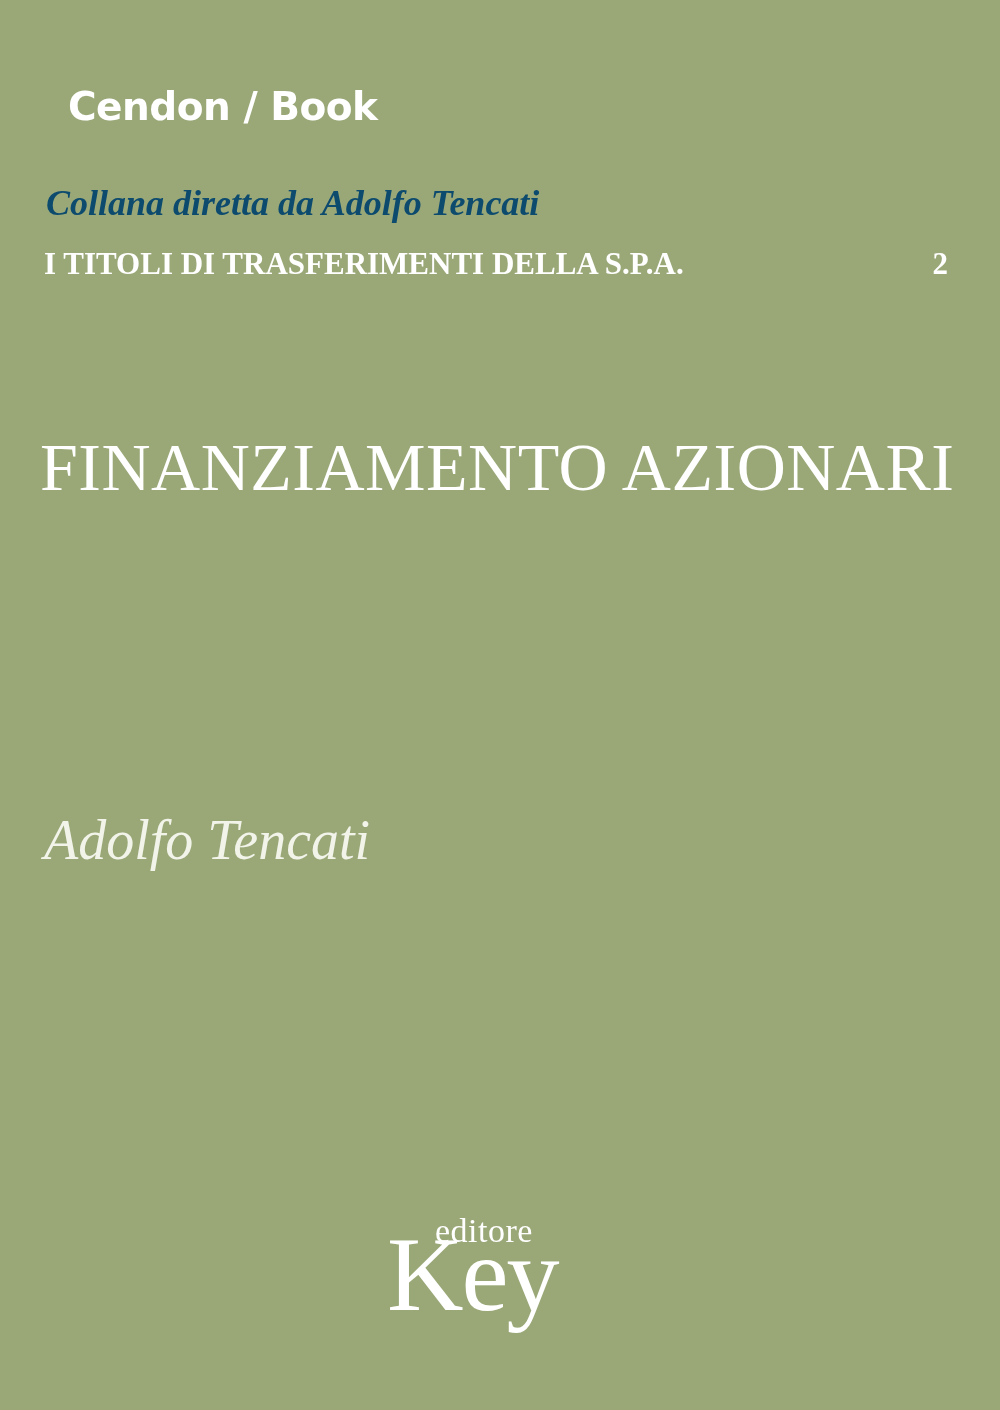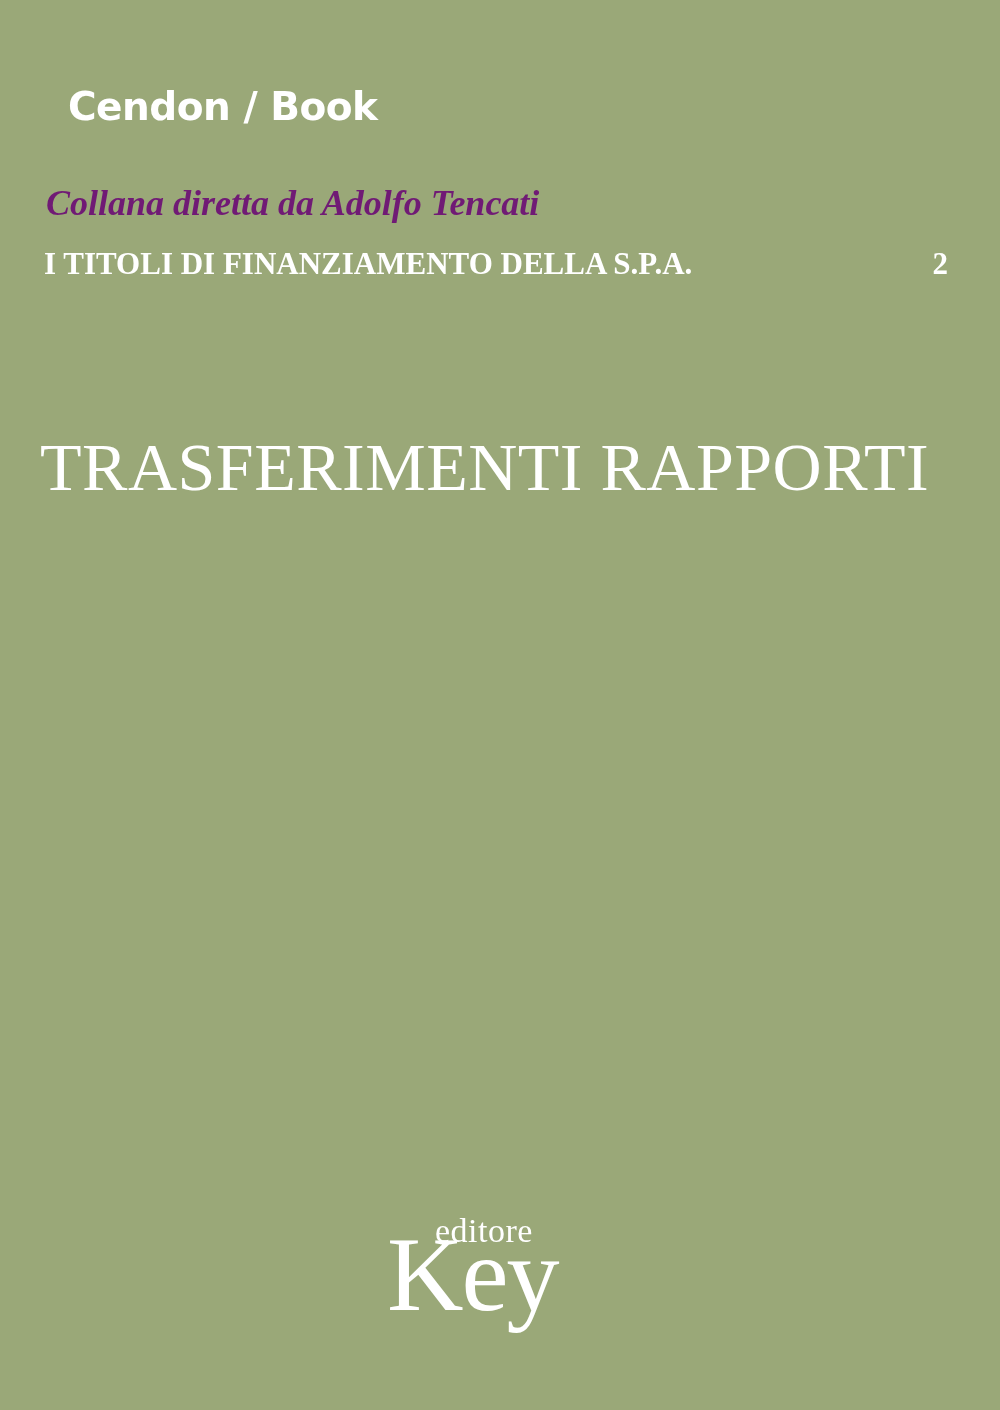--- a/index.html
+++ b/index.html
@@ -34,21 +34,21 @@
     white-space: nowrap;
   }
   .series-editor {
     position: absolute;
     left: 46px;
     top: 182px;
     font-family: "Liberation Serif", serif;
     font-weight: bold;
     font-style: italic;
     font-size: 36px;
-    color: #701a75;
+    color: #0c4a6e;
     white-space: nowrap;
   }
   .series-title {
     position: absolute;
     left: 44px;
     top: 246px;
     font-family: "Liberation Serif", serif;
     font-weight: bold;
     font-size: 31px;
     color: #ffffff;
@@ -131,28 +131,29 @@
 </style>
 </head>
 <body>
 
 <div class="cover">
 
   <div class="publisher-line">Cendon / Book</div>
 
   <div class="series-editor">Collana diretta da Adolfo Tencati</div>
 
-  <div class="series-title">I TITOLI DI FINANZIAMENTO DELLA S.P.A.</div>
+  <div class="series-title">I TITOLI DI TRASFERIMENTI DELLA S.P.A.</div>
 
   <div class="series-number">2</div>
 
   <div class="main-title">
-    <span class="tl">TRASFERIMENTI RAPPORTI</span>
+    <span class="tl">FINANZIAMENTO AZIONARI</span>
   </div>
 
+  <div class="author">Adolfo Tencati</div>
 
   <div class="logo">
     <div class="logo-inner">
       <div class="logo-key">Key</div>
       <div class="logo-editore">editore</div>
     </div>
   </div>
 
 </div>
 

